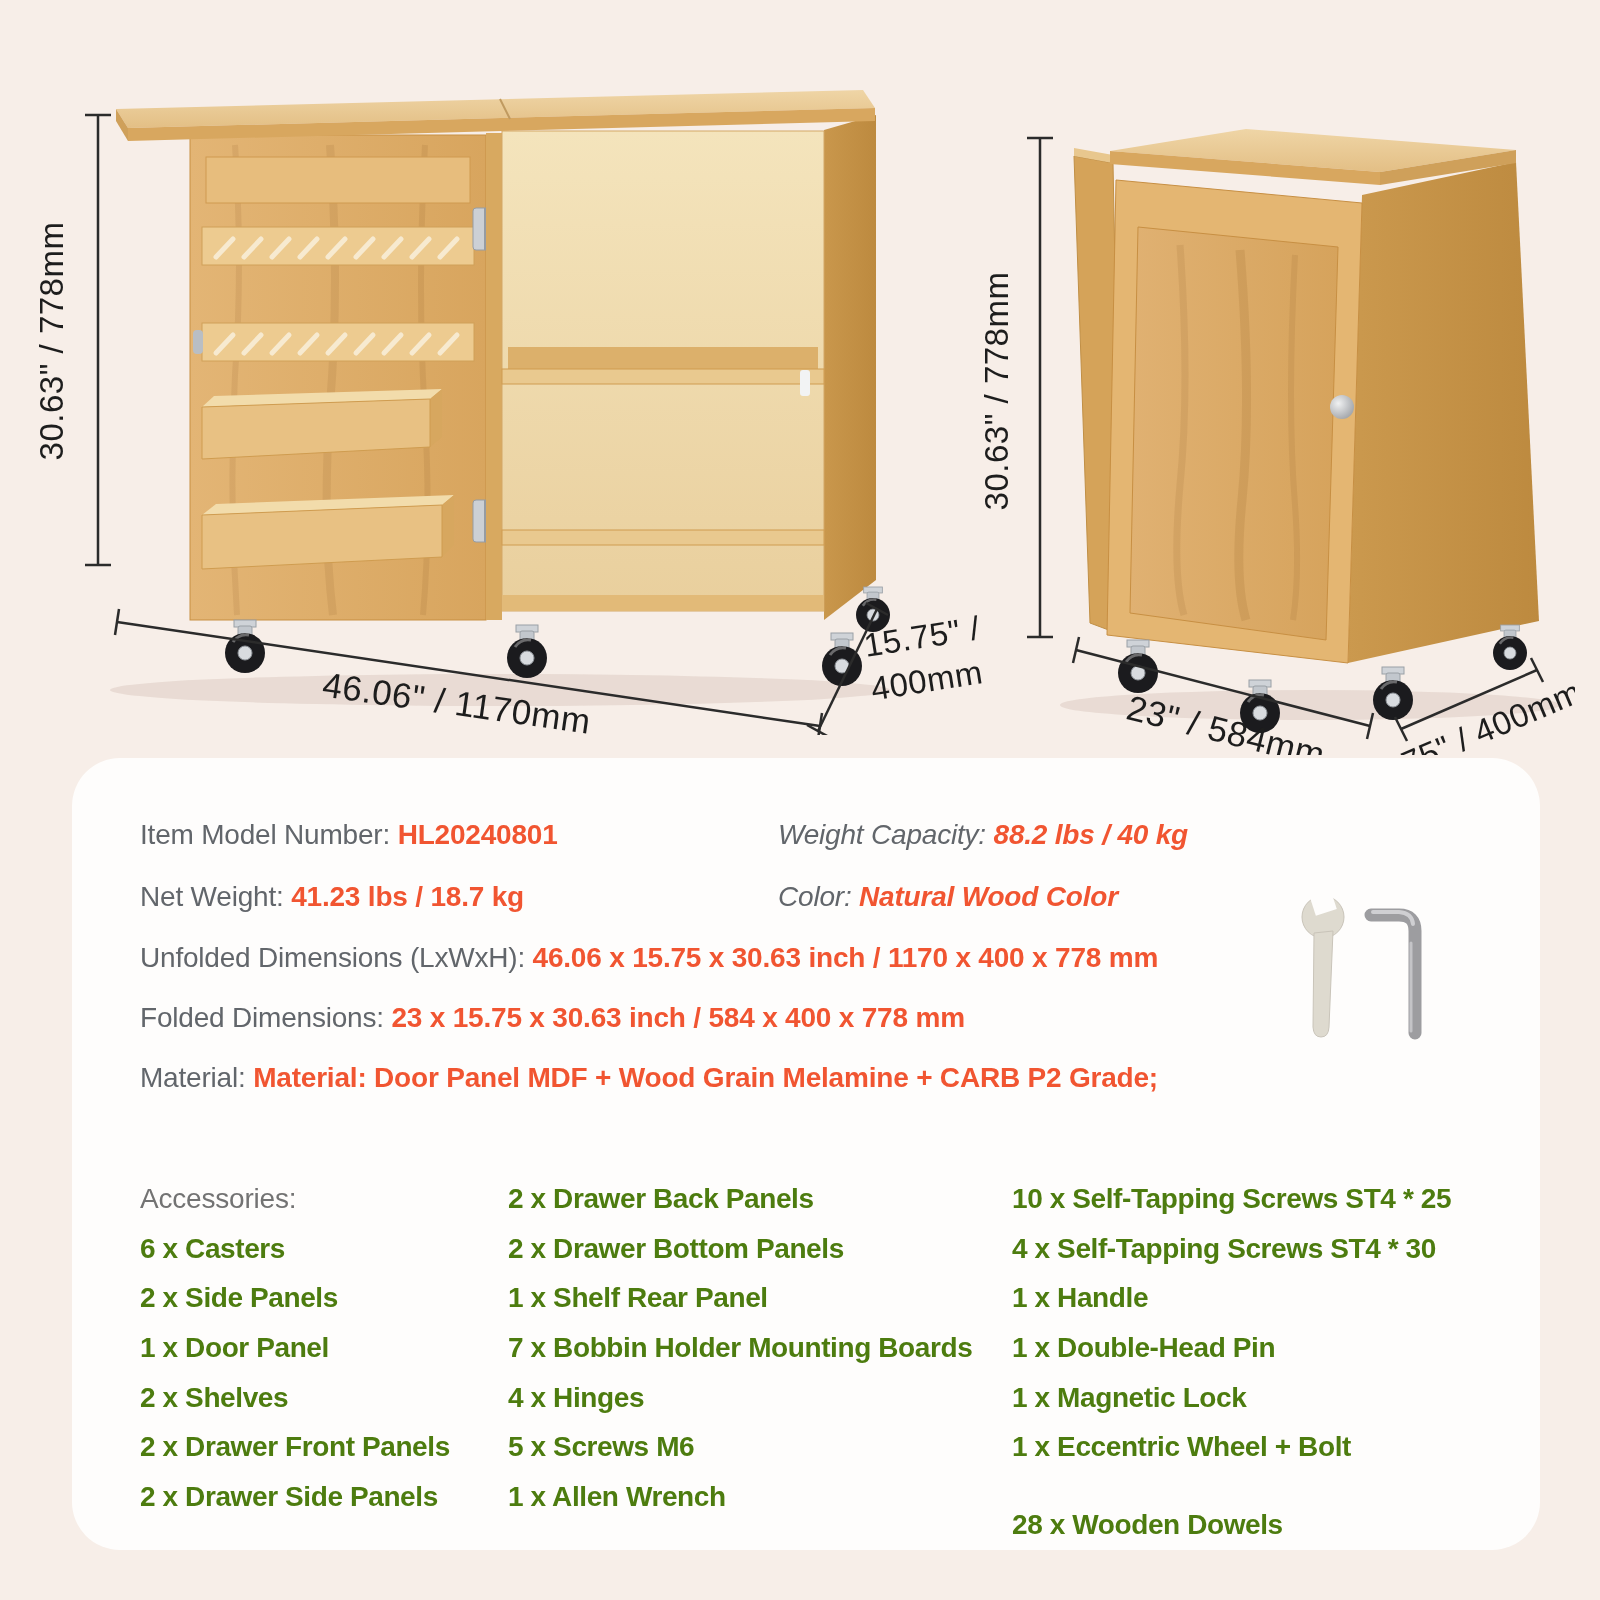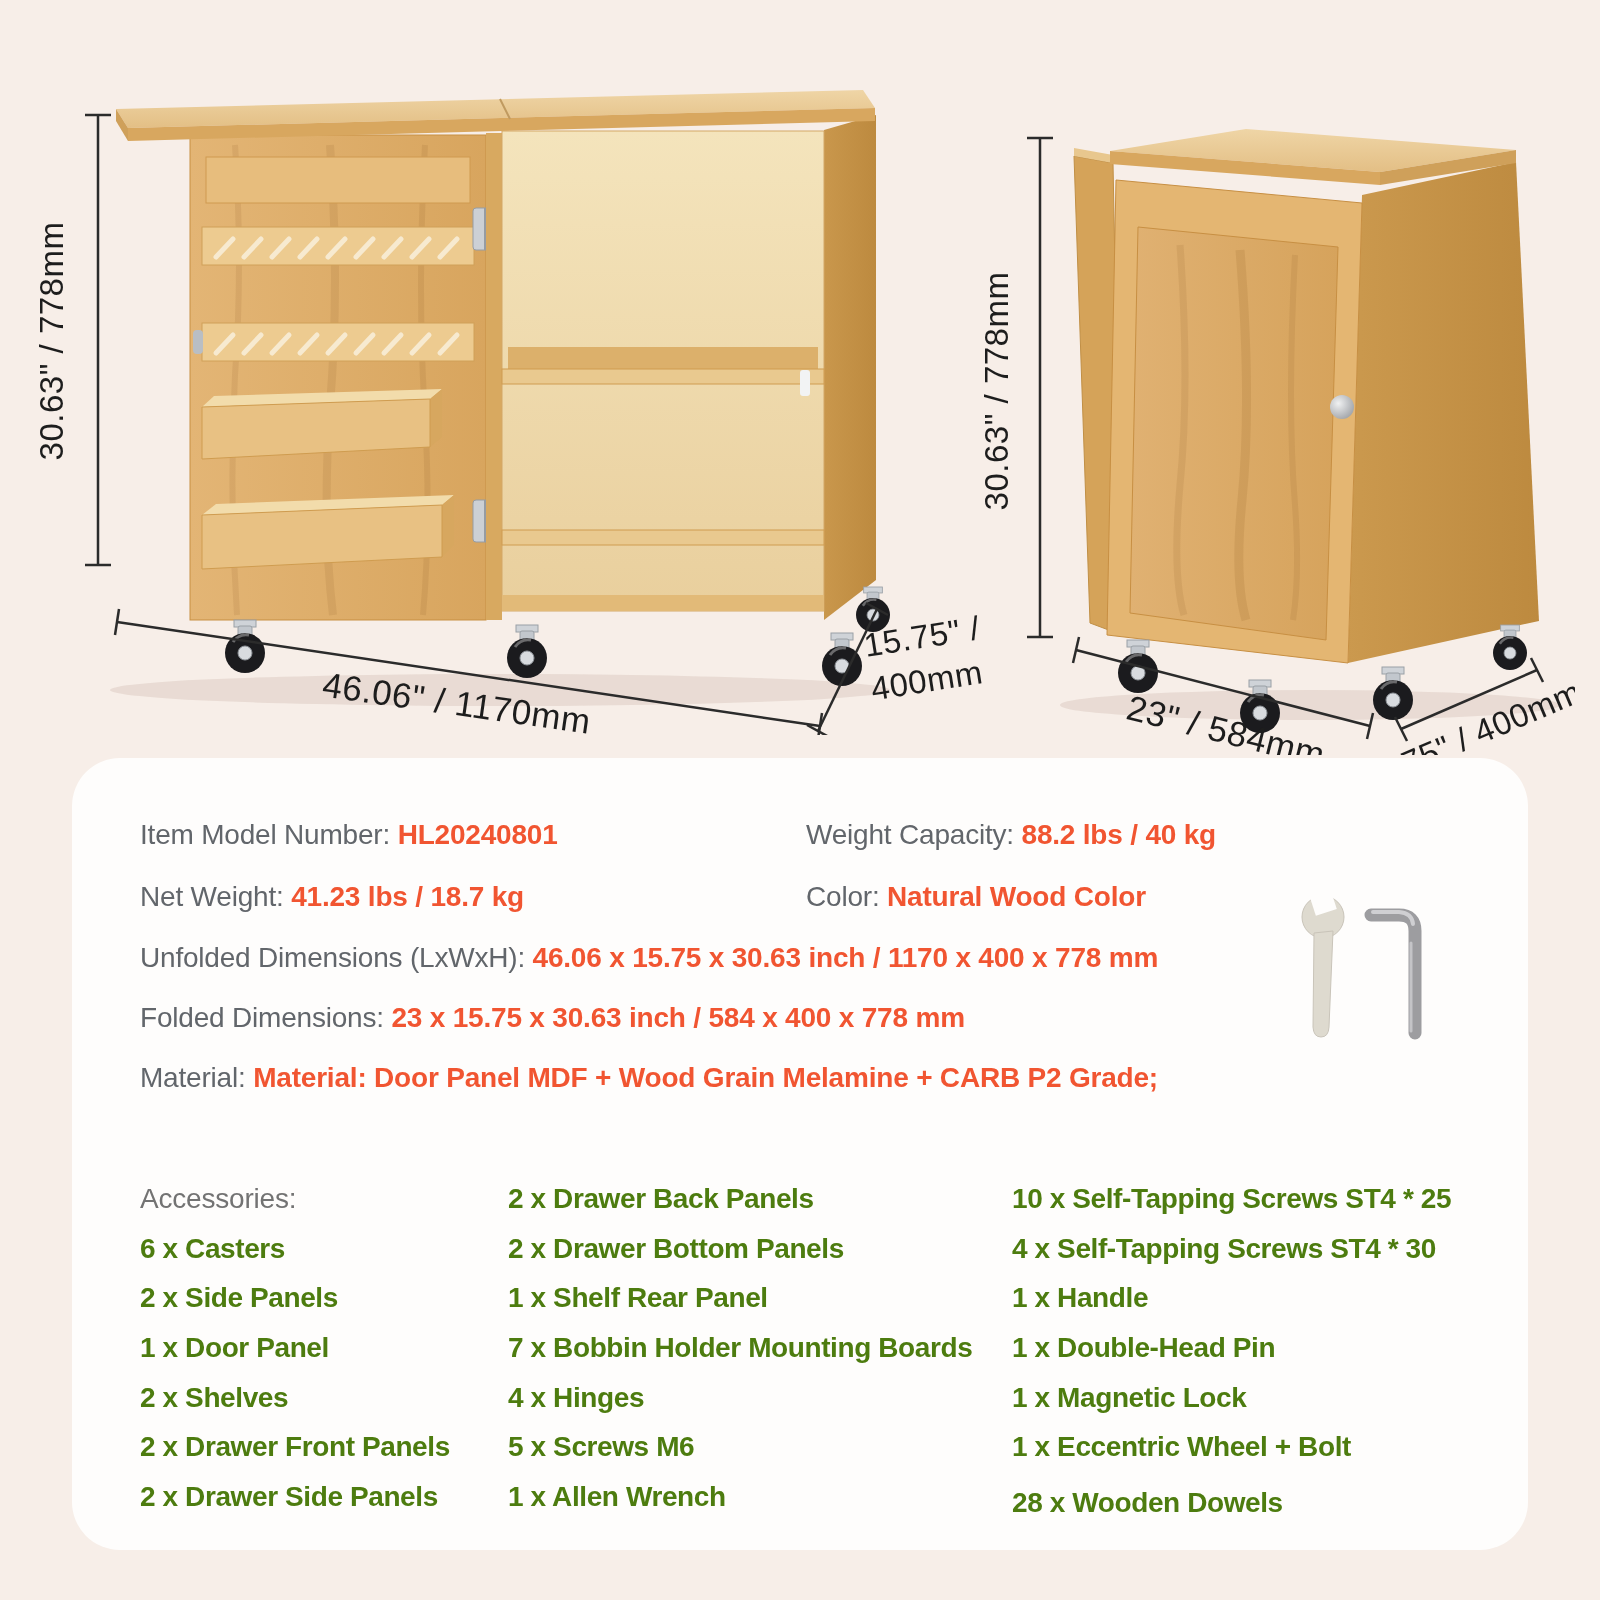--- a/index.html
+++ b/index.html
@@ -11,28 +11,28 @@
   .fig{position:absolute;}
   svg text{
     font-family:"Liberation Sans", sans-serif;
     fill:#1d1d1d;
   }
   .dim-label{font-size:33px;letter-spacing:.5px;}
   .dim-label-big{font-size:35px;letter-spacing:.5px;}
   
   .panel{
     position:absolute;left:72px;top:758px;width:1456px;height:792px;
-    background:#fefdfc;border-radius:48px;
+    background:#fefdfc;border-radius:48px;padding-left:12px;
   }
   .spec-line{
     position:absolute;left:68px;white-space:nowrap;
     font-size:28px;line-height:34px;letter-spacing:-.2px;color:#62666b;
   }
   .spec-line .val{color:#f15531;font-weight:bold;}
-  .spec-line .col2{position:absolute;left:666px;top:0;white-space:nowrap;}
+  .spec-line .col2{position:absolute;left:638px;top:0;white-space:nowrap;font-style:italic;}
   .acc{
     position:absolute;white-space:nowrap;font-size:28px;line-height:34px;
     letter-spacing:-.4px;color:#4d7c0f;font-weight:bold;
   }
   .acc.hdr{color:#737373;font-weight:normal;letter-spacing:-.2px;}
 </style>
 </head>
 <body>
 
 <svg class="fig" style="left:30px;top:75px;" width="960" height="660" viewBox="0 0 960 660">
@@ -300,21 +300,21 @@
   <div class="acc" style="left:436px;top:623px">4 x Hinges</div>
   <div class="acc" style="left:436px;top:672px">5 x Screws M6</div>
   <div class="acc" style="left:436px;top:722px">1 x Allen Wrench</div>
 
   <div class="acc" style="left:940px;top:424px">10 x Self-Tapping Screws ST4 * 25</div>
   <div class="acc" style="left:940px;top:474px">4 x Self-Tapping Screws ST4 * 30</div>
   <div class="acc" style="left:940px;top:523px">1 x Handle</div>
   <div class="acc" style="left:940px;top:573px">1 x Double-Head Pin</div>
   <div class="acc" style="left:940px;top:623px">1 x Magnetic Lock</div>
   <div class="acc" style="left:940px;top:672px">1 x Eccentric Wheel + Bolt</div>
-  <div class="acc" style="left:940px;top:728px">28 x Wooden Dowels</div>
+  <div class="acc" style="left:940px;top:750px">28 x Wooden Dowels</div>
 </div>
 
 <svg class="fig" style="left:1295px;top:893px;" width="130" height="155" viewBox="0 0 130 155">
   <g>
     <circle cx="28" cy="24" r="21" fill="#dedacf" stroke="#c9c4b9"></circle>
     <rect x="16" y="-8" width="22" height="28" fill="#fefdfc" transform="rotate(-18 27 6)"></rect>
     <path d="M19,40 L38,38 L34,134 q-0.5,10 -8,10 q-7.5,0 -8,-10 Z" fill="#dedacf" stroke="#c9c4b9"></path>
   </g>
   <g>
     <path d="M76,22 H104 q16,0 16,16 V140" fill="none" stroke="#9d9da0" stroke-width="13" stroke-linecap="round"></path>

